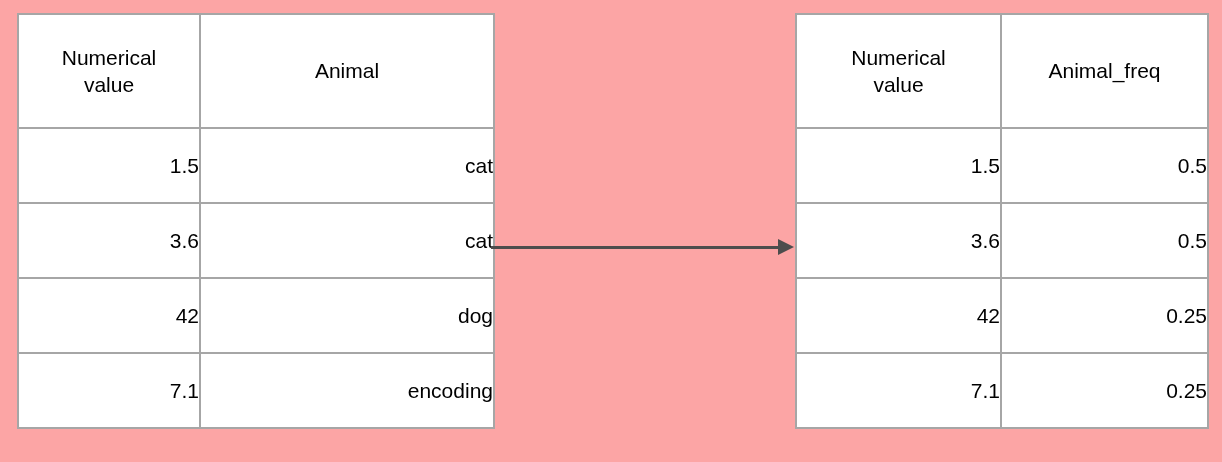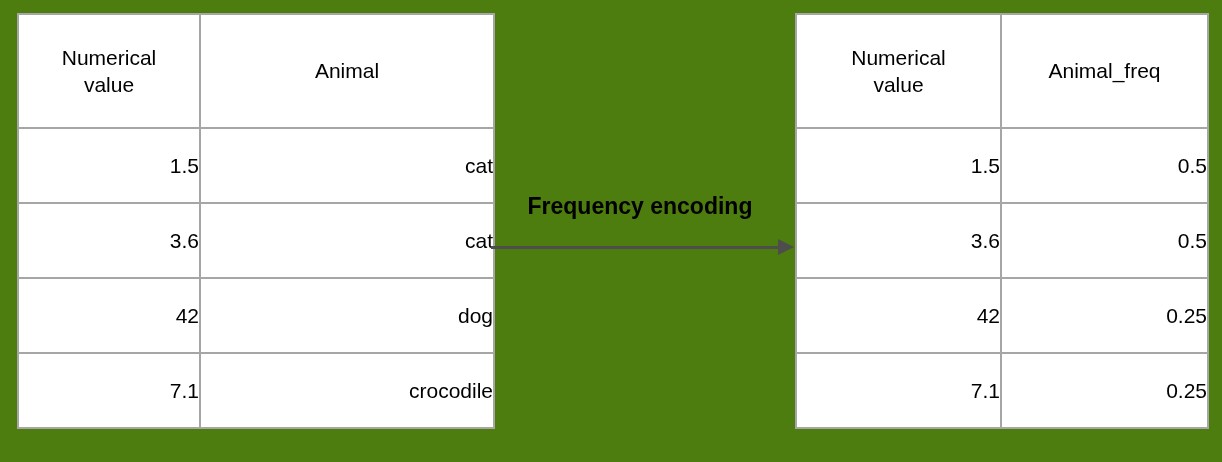--- a/index.html
+++ b/index.html
@@ -5,21 +5,21 @@
   html, body {
     margin: 0;
     padding: 0;
     background: #ffffff;
     font-family: "Liberation Sans", sans-serif;
   }
   .canvas {
     position: relative;
     width: 1222px;
     height: 462px;
-    background: #4d7c0f;
+    background: #fca5a5;
     overflow: hidden;
   }
   table.data-table {
     position: absolute;
     border-collapse: collapse;
     table-layout: fixed;
     background: #ffffff;
   }
   table.data-table td, table.data-table th {
     border: 2px solid #a6a6a6;
@@ -115,26 +115,25 @@
     <tr>
       <td class="num-cell">3.6</td>
       <td class="text-cell">cat</td>
     </tr>
     <tr>
       <td class="num-cell">42</td>
       <td class="text-cell">dog</td>
     </tr>
     <tr>
       <td class="num-cell">7.1</td>
-      <td class="text-cell">crocodile</td>
+      <td class="text-cell">encoding</td>
     </tr>
   </tbody>
     </table>
 
-  <div class="transform-label">Frequency encoding</div>
   <div class="arrow-line"></div>
   <div class="arrow-head"></div>
 
   <table class="data-table" id="right-table">
     <colgroup>
         <col class="c1">
         <col class="c2">
       </colgroup>
     <tbody>
         <tr>

